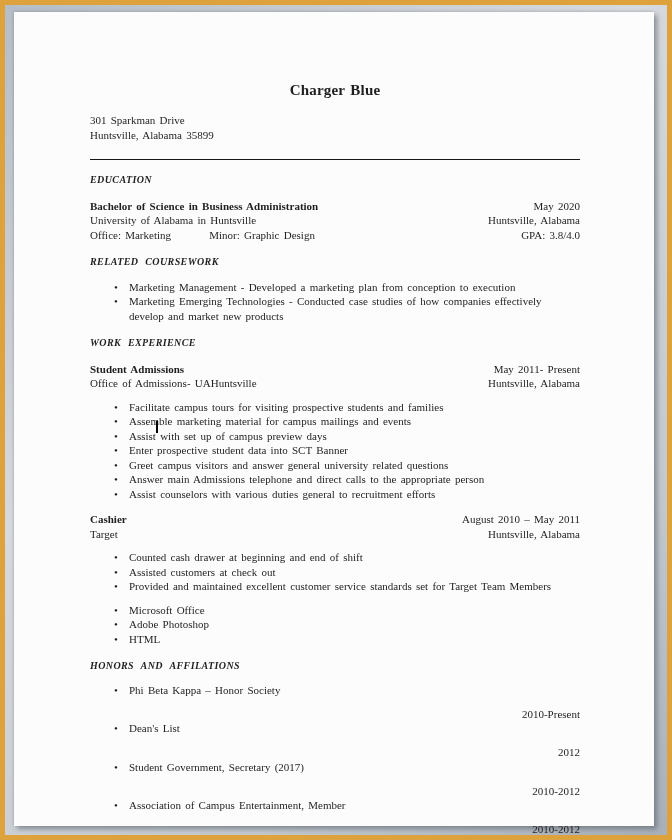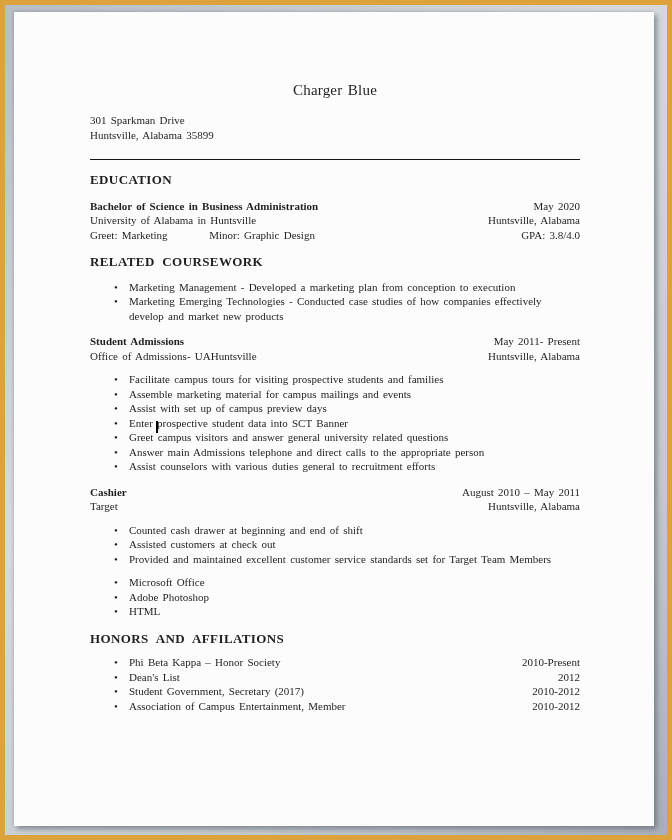--- a/index.html
+++ b/index.html
@@ -25,43 +25,44 @@
   .content {
     position:absolute;
     left:76px; right:74px; top:70px;
     color:#1f1f1f;
     font-size:11px;
     line-height:14.5px;
     word-spacing:1.5px;
   }
   .name {
     font-size:15px; line-height:16px;
-    font-weight:normal; text-align:center;
+    font-weight:bold; text-align:center;
     letter-spacing:.2px;
   }
   .contact { display:flex; justify-content:space-between; margin-top:15px;flex-direction:column; }
   .contact .right { text-align:right; }
   .rule { border-top:1.6px solid #151515; margin-top:17px; }
   .heading {
-    font-weight:bold; font-size:13px;
+    font-weight:bold; font-size:10px;
     letter-spacing:.4px; word-spacing:4px;
     margin-top:13px;
+    font-style:italic;
   }
   .row { display:flex; justify-content:space-between; }
   .row.first { margin-top:11px;justify-content:space-between; }
   .row .r { text-align:right; white-space:nowrap; }
   .bold { font-weight:bold; }
   .majorminor .cell1 { display:inline-block; width:115px; }
   .blist { margin-top:10px; }
   .blist.tight { margin-top:9px; }
   .bitem { display:flex; }
   .bdot { flex:0 0 15px; margin-left:24px; }
   .bdot::before { content:"\2022"; font-size:11px; }
   .btext { flex:1; }
-  .bdate { text-align:right; white-space:nowrap; }
+  .bdate { text-align:right; white-space:nowrap;margin-top:24px; }
   .cursor {
     position:absolute;
     left:142px; top:409px;
     width:1.5px; height:12px;
     background:#000;
   }
 </style>
 </head>
 <body>
 
@@ -85,38 +86,39 @@
       <div class="row first">
         <div class="bold">Bachelor of Science in Business Administration</div>
         <div class="r">May 2020</div>
       </div>
       <div class="row">
         <div>University of Alabama in Huntsville</div>
         <div class="r">Huntsville, Alabama</div>
       </div>
       <div class="row">
         <div class="majorminor">
-          <span class="cell1">Greet: Marketing</span>
+          <span class="cell1">Office: Marketing</span>
           <span>Minor: Graphic Design</span>
         </div>
         <div class="r">GPA: 3.8/4.0</div>
       </div>
 
       <div class="heading">RELATED COURSEWORK</div>
       <div class="blist">
         <div class="bitem">
           <span class="bdot"></span>
           <span class="btext">Marketing Management  - Developed a marketing plan from conception to execution</span>
         </div>
         <div class="bitem">
           <span class="bdot"></span>
           <span class="btext">Marketing Emerging Technologies  - Conducted case studies of how companies effectively develop and market new products</span>
         </div>
       </div>
 
+      <div class="heading">WORK EXPERIENCE</div>
 
       <div class="row first">
         <div class="bold">Student Admissions</div>
         <div class="r">May 2011- Present</div>
       </div>
       <div class="row">
         <div>Office of Admissions- UAHuntsville</div>
         <div class="r">Huntsville, Alabama</div>
       </div>
       <div class="blist tight">

